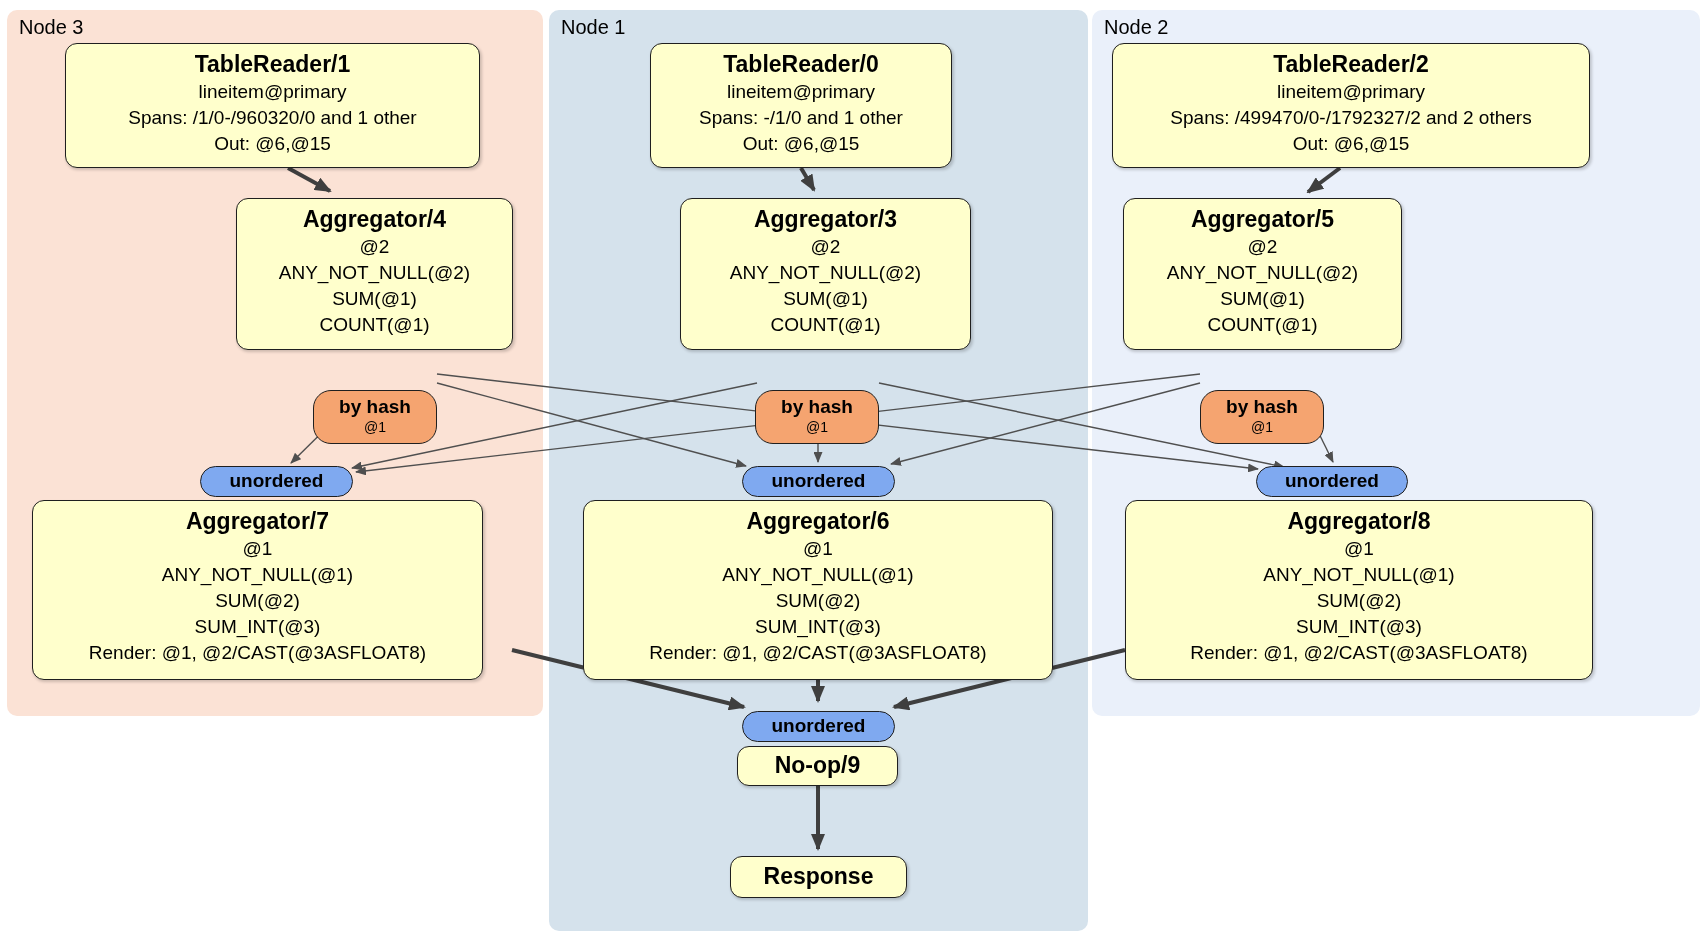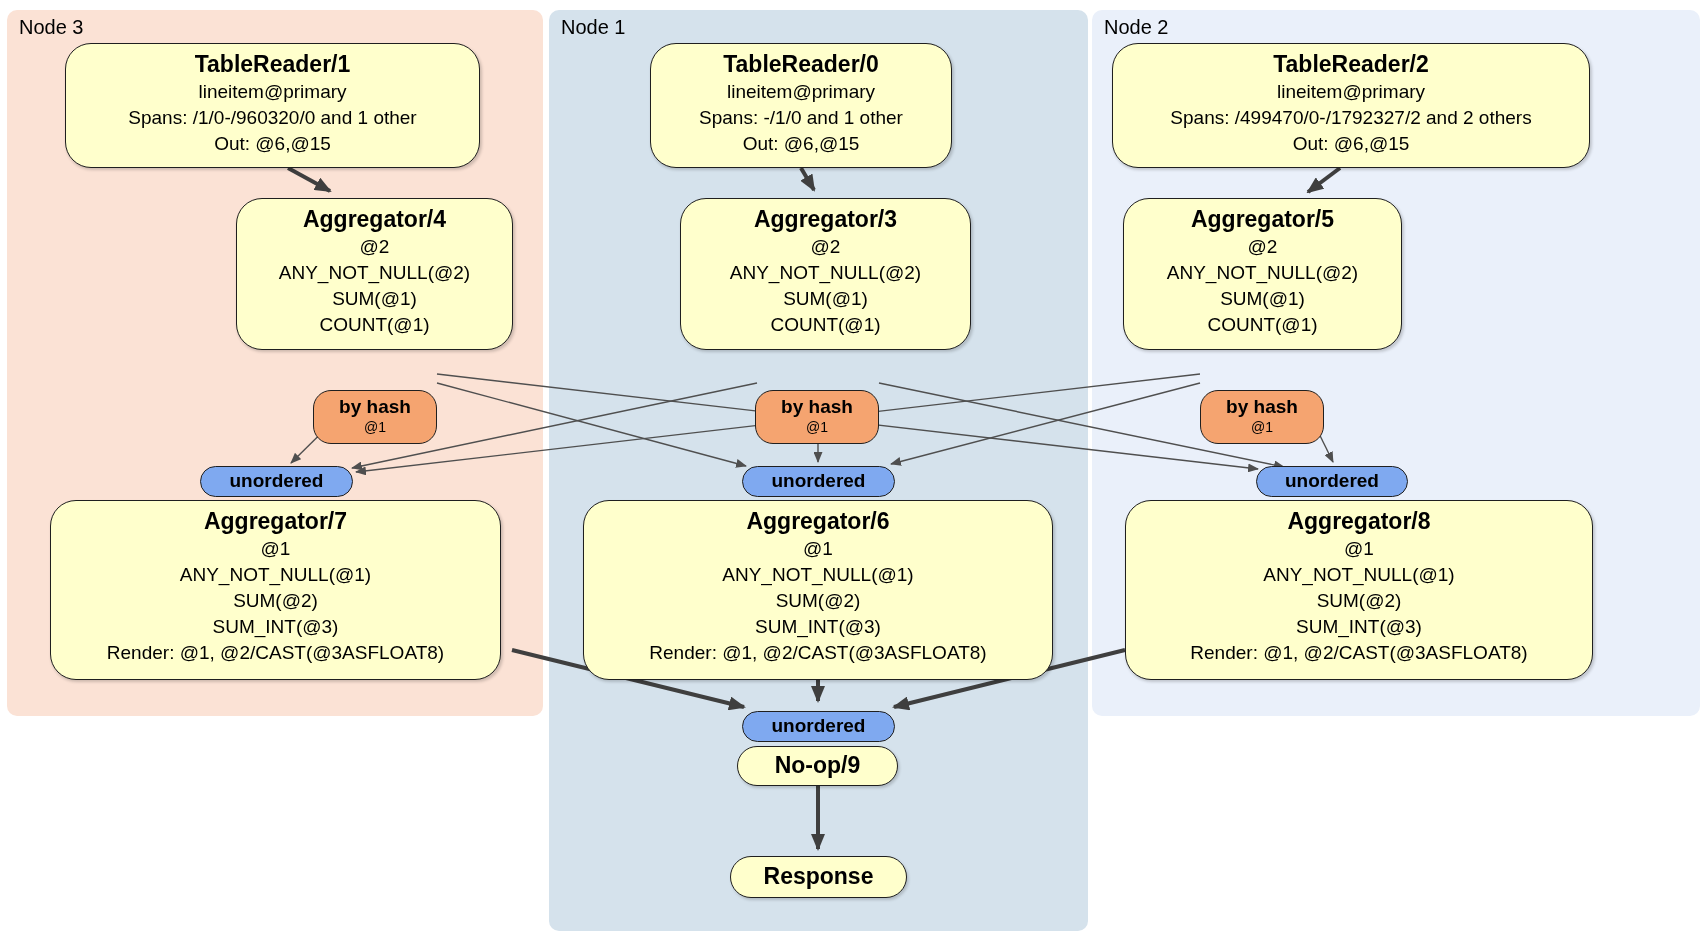--- a/index.html
+++ b/index.html
@@ -5,21 +5,21 @@
   html,body{margin:0;padding:0;background:#ffffff;}
   .canvas{
     position:relative;width:1708px;height:940px;background:#ffffff;
     font-family:Liberation Sans, sans-serif;color:#000;overflow:hidden;
   }
   .region{position:absolute;border-radius:10px;z-index:1;}
   .region-label{position:absolute;left:12px;top:6px;font-size:20px;color:#000;white-space:nowrap;}
   .edges{position:absolute;left:0;top:0;z-index:2;}
   .box{
     position:absolute;background:var(--processor-bg,#ffffcc);
-    border:1.6px solid #1f1f1f;border-radius:26px;text-align:center;
+    border:1.6px solid #1f1f1f;border-radius:12px;text-align:center;
     box-shadow:1.5px 2px 3px rgba(0,0,0,.18);z-index:3;padding-top:5px;box-sizing:border-box;
   }
   .box .title{font-weight:bold;font-size:23px;line-height:30px;white-space:nowrap;}
   .box .line{font-size:19px;line-height:26px;white-space:nowrap;}
   .box.small .title{line-height:32px;}
   .pill-hash{
     position:absolute;background:var(--hash-router-bg,#f5a470);
     border:1.6px solid #1f1f1f;border-radius:18px;text-align:center;z-index:4;box-sizing:border-box;margin-top:48px;
   }
   .pill-hash .t{font-weight:bold;font-size:19px;line-height:25px;padding-top:3px;}
@@ -129,21 +129,21 @@
   </div>
   <div class="pill-hash" style="left:1200px;top:342px;width:124px;height:54px">
     <div class="t">by hash</div>
     <div class="s">@1</div>
   </div>
 
   <div class="pill-stream" style="left:200px;top:466px;width:153px;height:31px">unordered</div>
   <div class="pill-stream" style="left:742px;top:466px;width:153px;height:31px">unordered</div>
   <div class="pill-stream" style="left:1256px;top:466px;width:152px;height:31px">unordered</div>
 
-  <div class="box" style="left:50px;top:500px;width:451px;height:180px">
+  <div class="box" style="left:32px;top:500px;width:451px;height:180px">
     <div class="title">Aggregator/7</div>
     <div class="line">@1</div>
     <div class="line">ANY_NOT_NULL(@1)</div>
     <div class="line">SUM(@2)</div>
     <div class="line">SUM_INT(@3)</div>
     <div class="line">Render: @1, @2/CAST(@3ASFLOAT8)</div>
   </div>
   <div class="box" style="left:583px;top:500px;width:470px;height:180px">
     <div class="title">Aggregator/6</div>
     <div class="line">@1</div>

